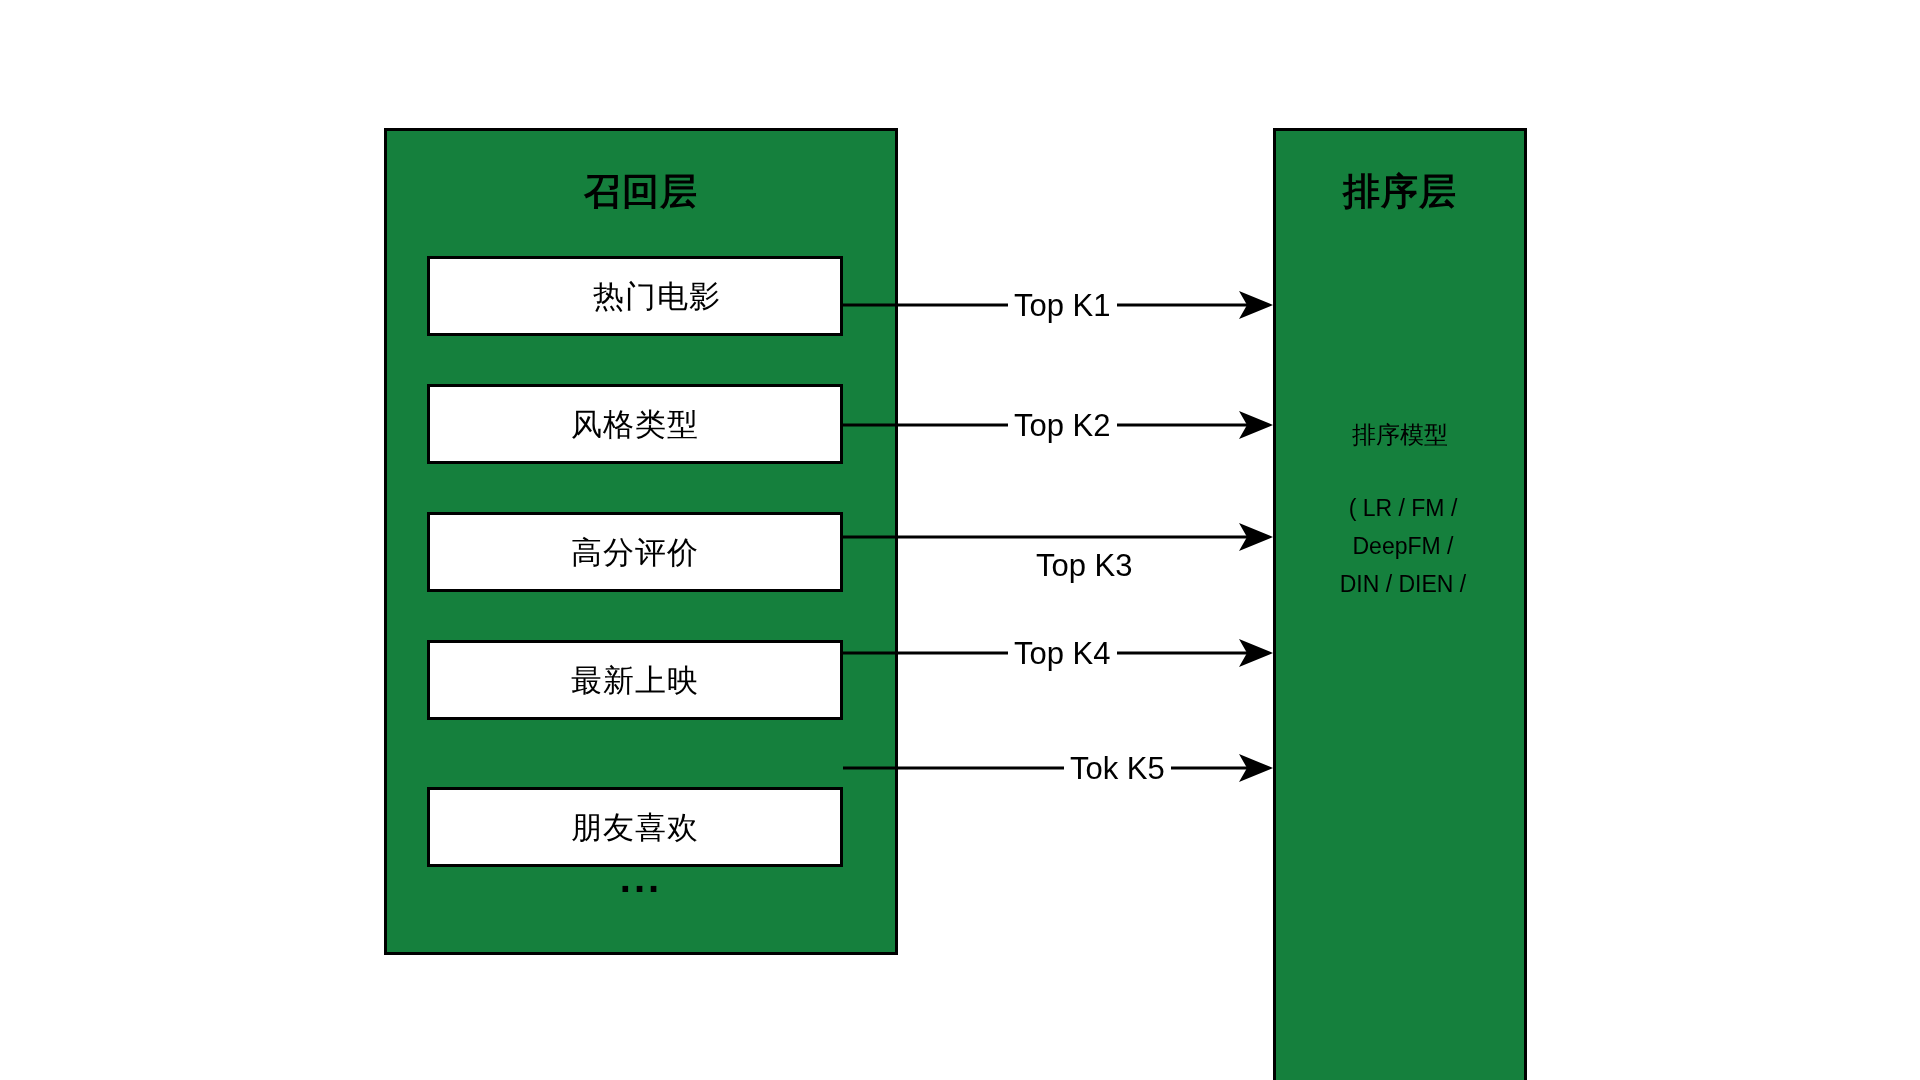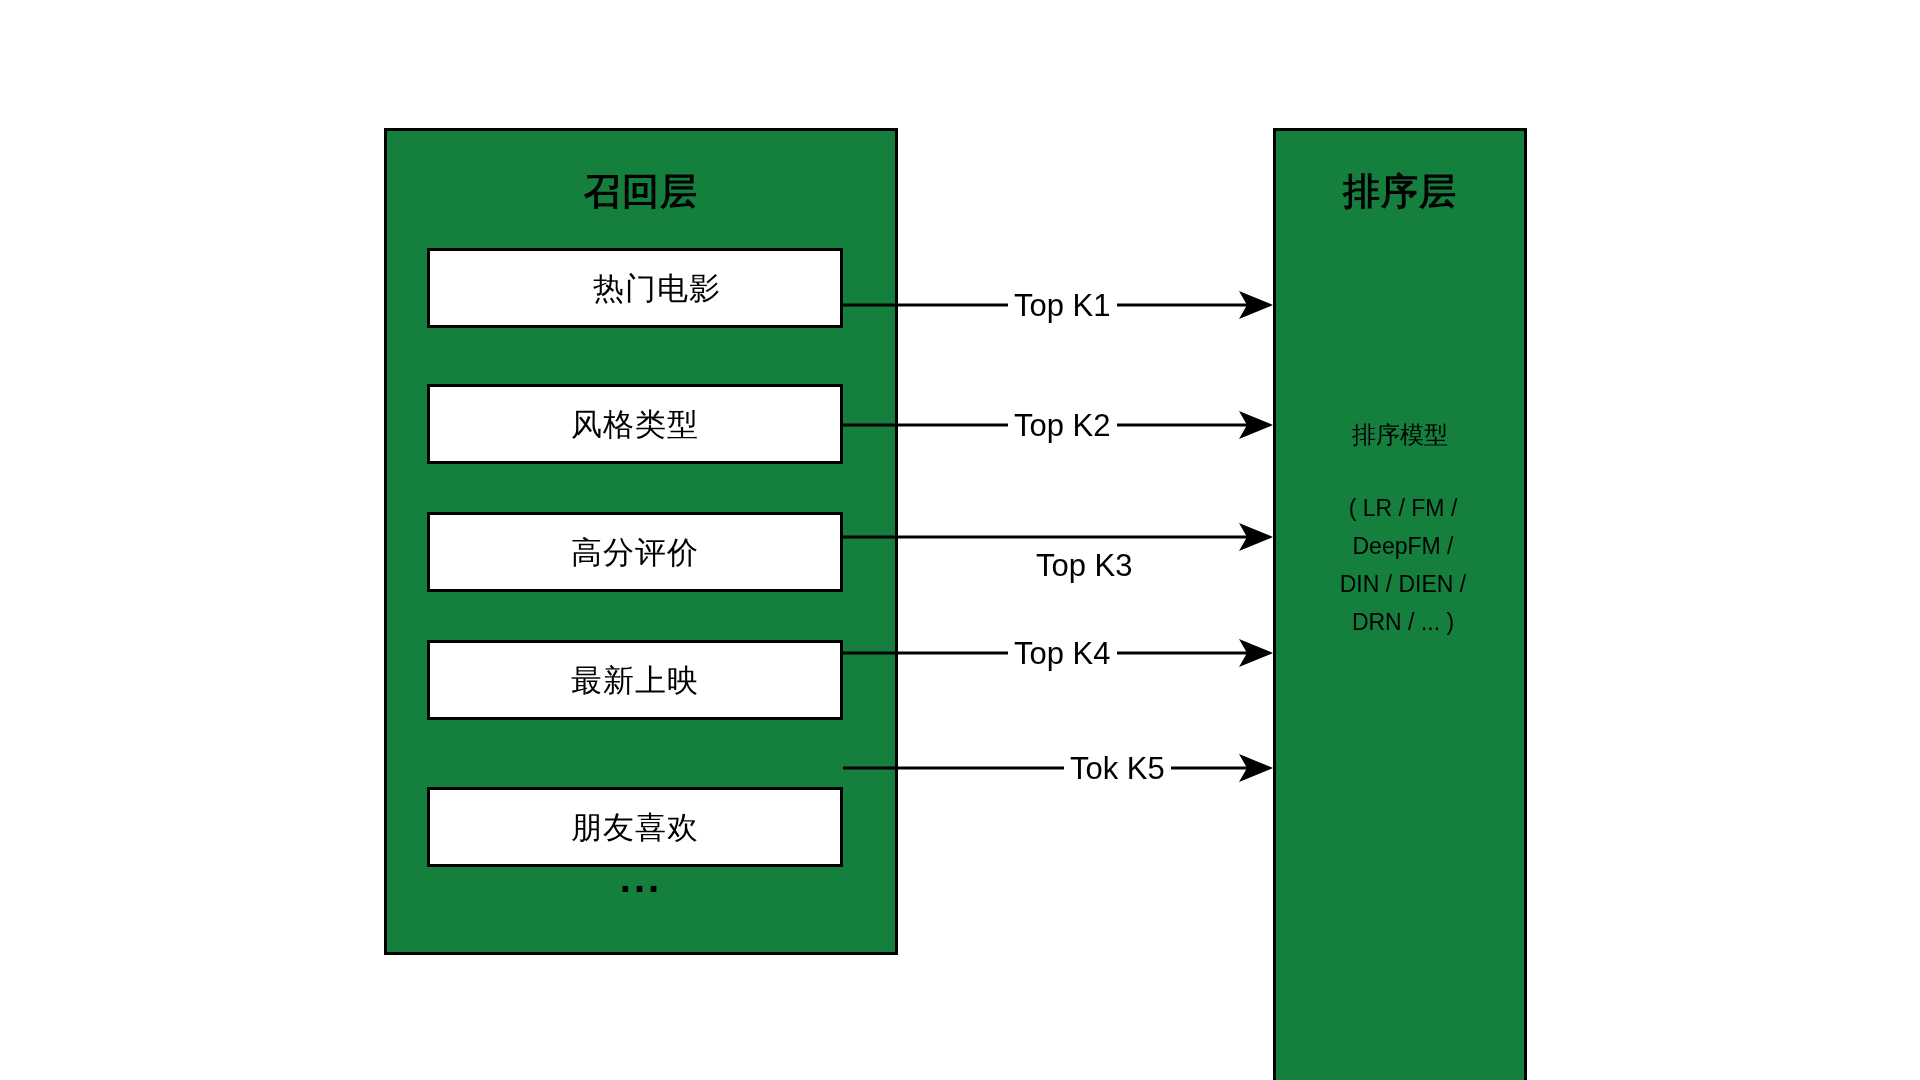--- a/index.html
+++ b/index.html
@@ -67,21 +67,21 @@
     display: flex;
     align-items: center;
     justify-content: center;
   }
   .recall-box-label {
     font-size: 31px;
     line-height: 1;
     letter-spacing: 1px;
     white-space: nowrap;
   }
-  #recall-box-0 { top: 117px; padding-left: 44px; }
+  #recall-box-0 { top: 125px; padding-left: 44px; }
   #recall-box-1 { top: 253px; }
   #recall-box-2 { top: 381px; }
   #recall-box-3 { top: 509px; }
   #recall-box-4 { top: 656px; }
 
   .ellipsis-more {
     position: absolute;
     left: 0;
     width: 100%;
     top: 727px;
@@ -175,21 +175,20 @@
   <div class="panel" id="rank-panel">
 
     <div class="panel-title" id="rank-title">排序层</div>
 
     <div id="rank-model-name">排序模型</div>
 
     <div id="rank-model-list">
       <div>( LR / FM /</div>
       <div>DeepFM /</div>
       <div>DIN / DIEN /</div>
-      <div>DRN / ... )</div>
     </div>
   </div>
 
   <svg id="connectors" viewBox="0 0 1920 1080">
 
     <path class="conn-line" d="M 843 305 L 1262 305"></path>
     <polygon class="conn-arrowhead" points="1273,305 1239,291 1247,305 1239,319"></polygon>
 
     <path class="conn-line" d="M 843 425 L 1262 425"></path>
     <polygon class="conn-arrowhead" points="1273,425 1239,411 1247,425 1239,439"></polygon>

